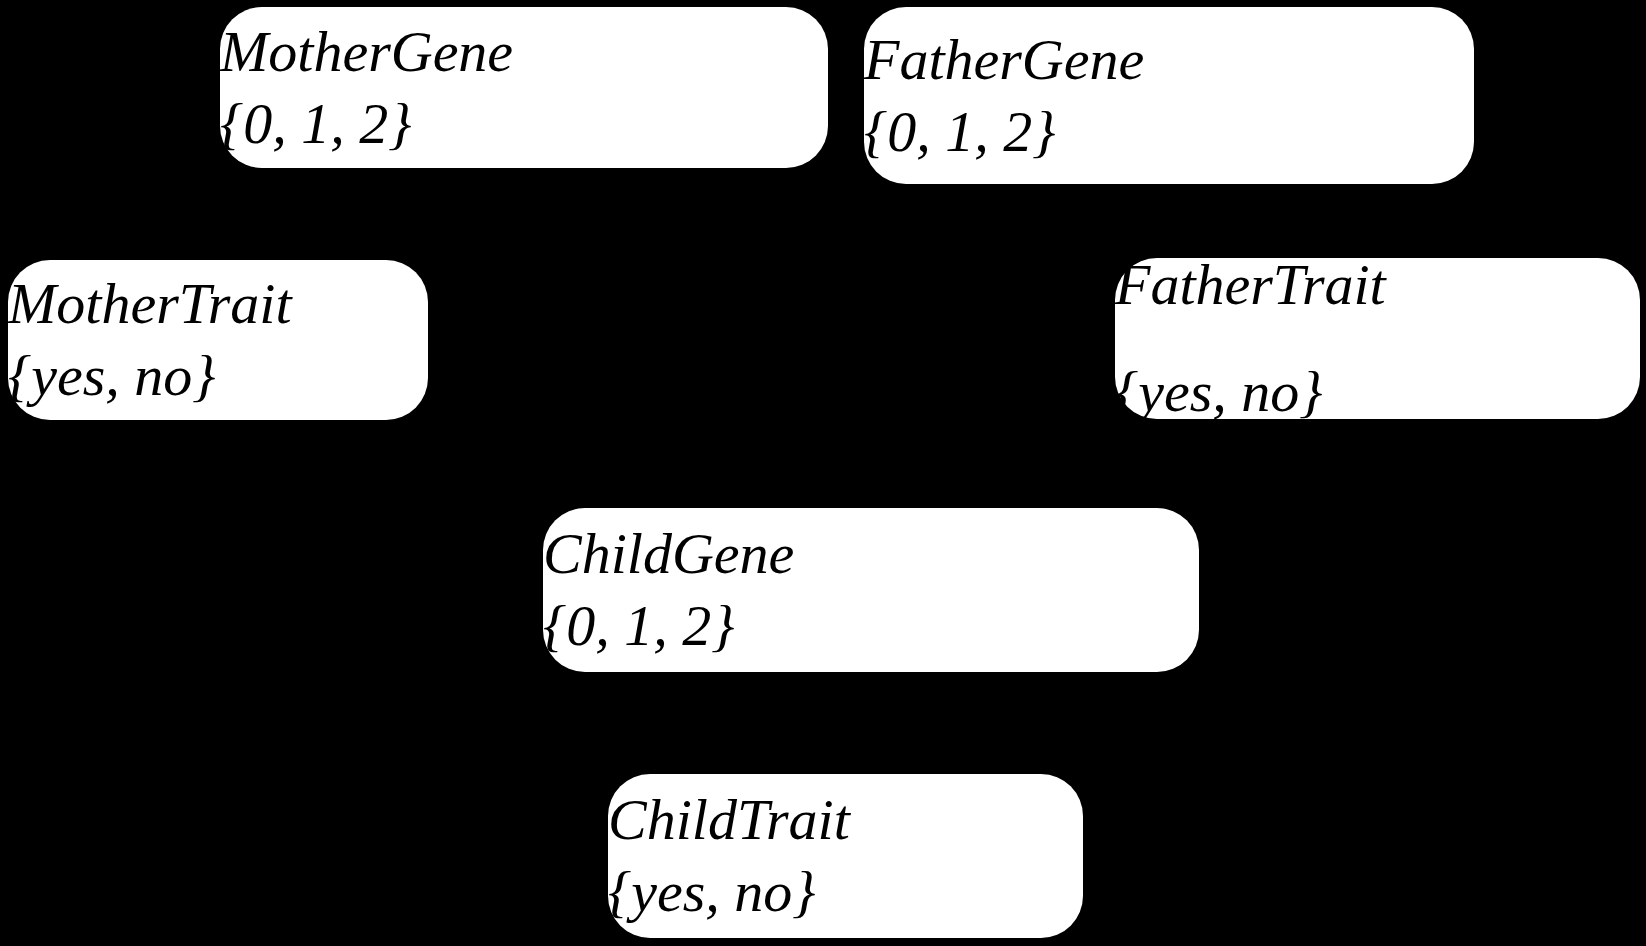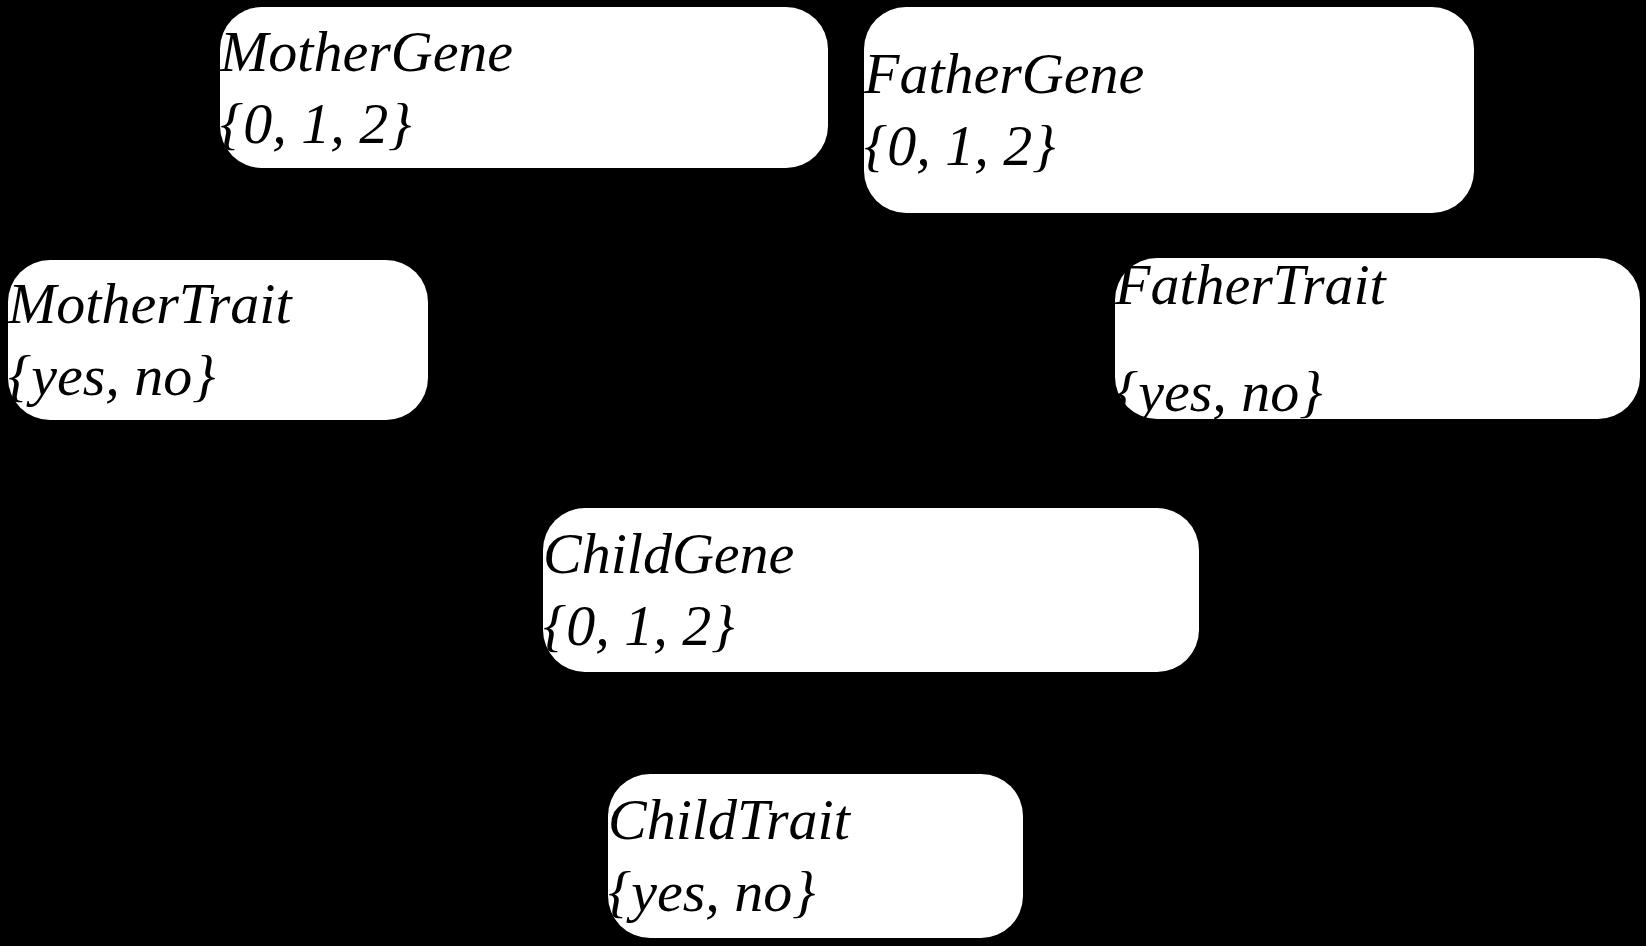--- a/index.html
+++ b/index.html
@@ -29,25 +29,25 @@
     font-size: 58px;
     line-height: 1.24;
     white-space: nowrap;
   }
   .node .node-label,
   .node .node-values {
     display: block;
   }
   
   .pos-mother-gene  { left: 220px;  top: 7px;   width: 608px; height: 161px; }
-  .pos-father-gene  { left: 864px;  top: 7px;   width: 610px; height: 206px; }
+  .pos-father-gene  { left: 864px;  top: 7px;   width: 610px; height: 177px; }
   .pos-mother-trait { left: 8px;    top: 260px; width: 420px; height: 160px; }
   .pos-father-trait { left: 1115px; top: 258px; width: 525px; height: 161px; gap: 35px; }
   .pos-child-gene   { left: 543px;  top: 508px; width: 656px; height: 164px; }
-  .pos-child-trait  { left: 608px;  top: 774px; width: 415px; height: 164px; }
+  .pos-child-trait  { left: 608px;  top: 774px; width: 475px; height: 164px; }
 </style>
 </head>
 <body style="background: rgb(0, 0, 0);">
 
 <div class="canvas">
 
   <div class="node pos-mother-gene">
     <span class="node-label">MotherGene</span>
     <span class="node-values">{0, 1, 2}</span>
   </div>

